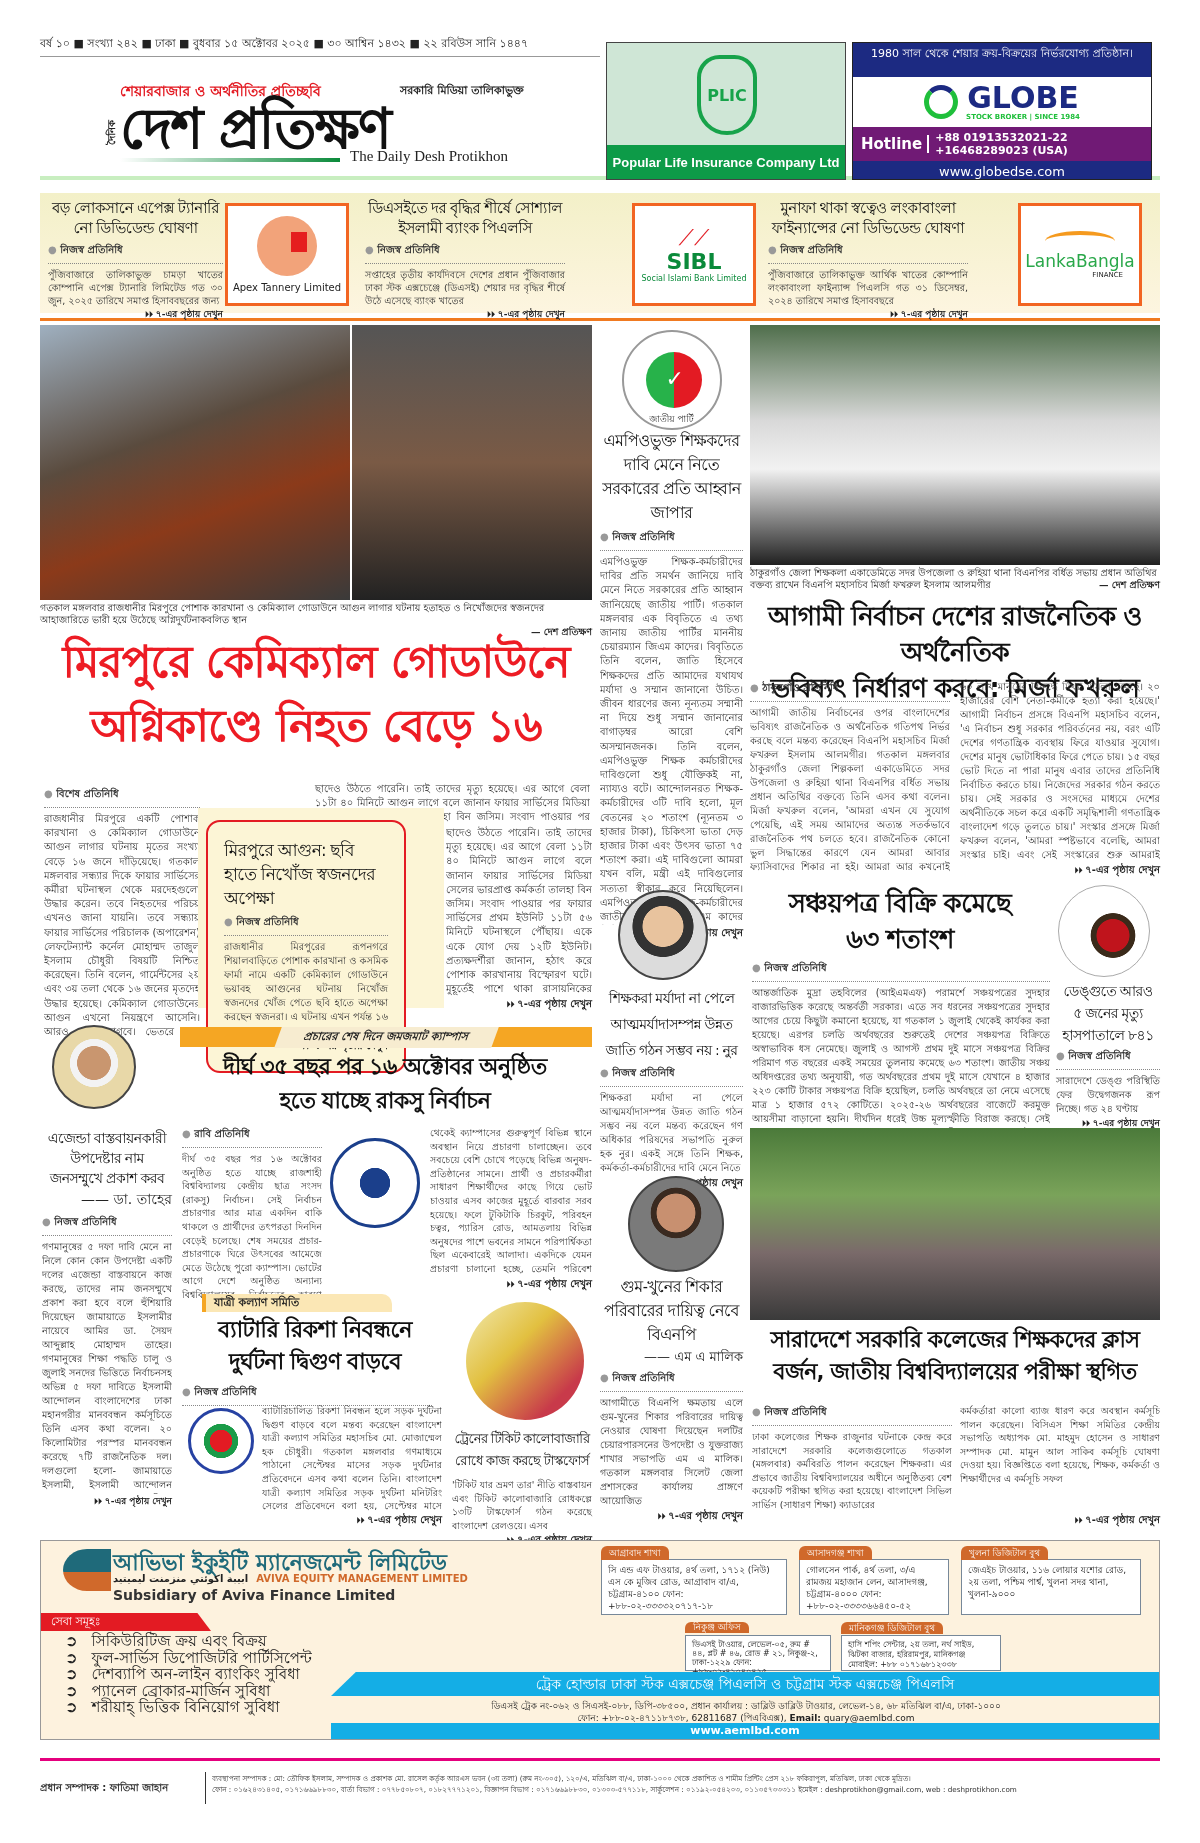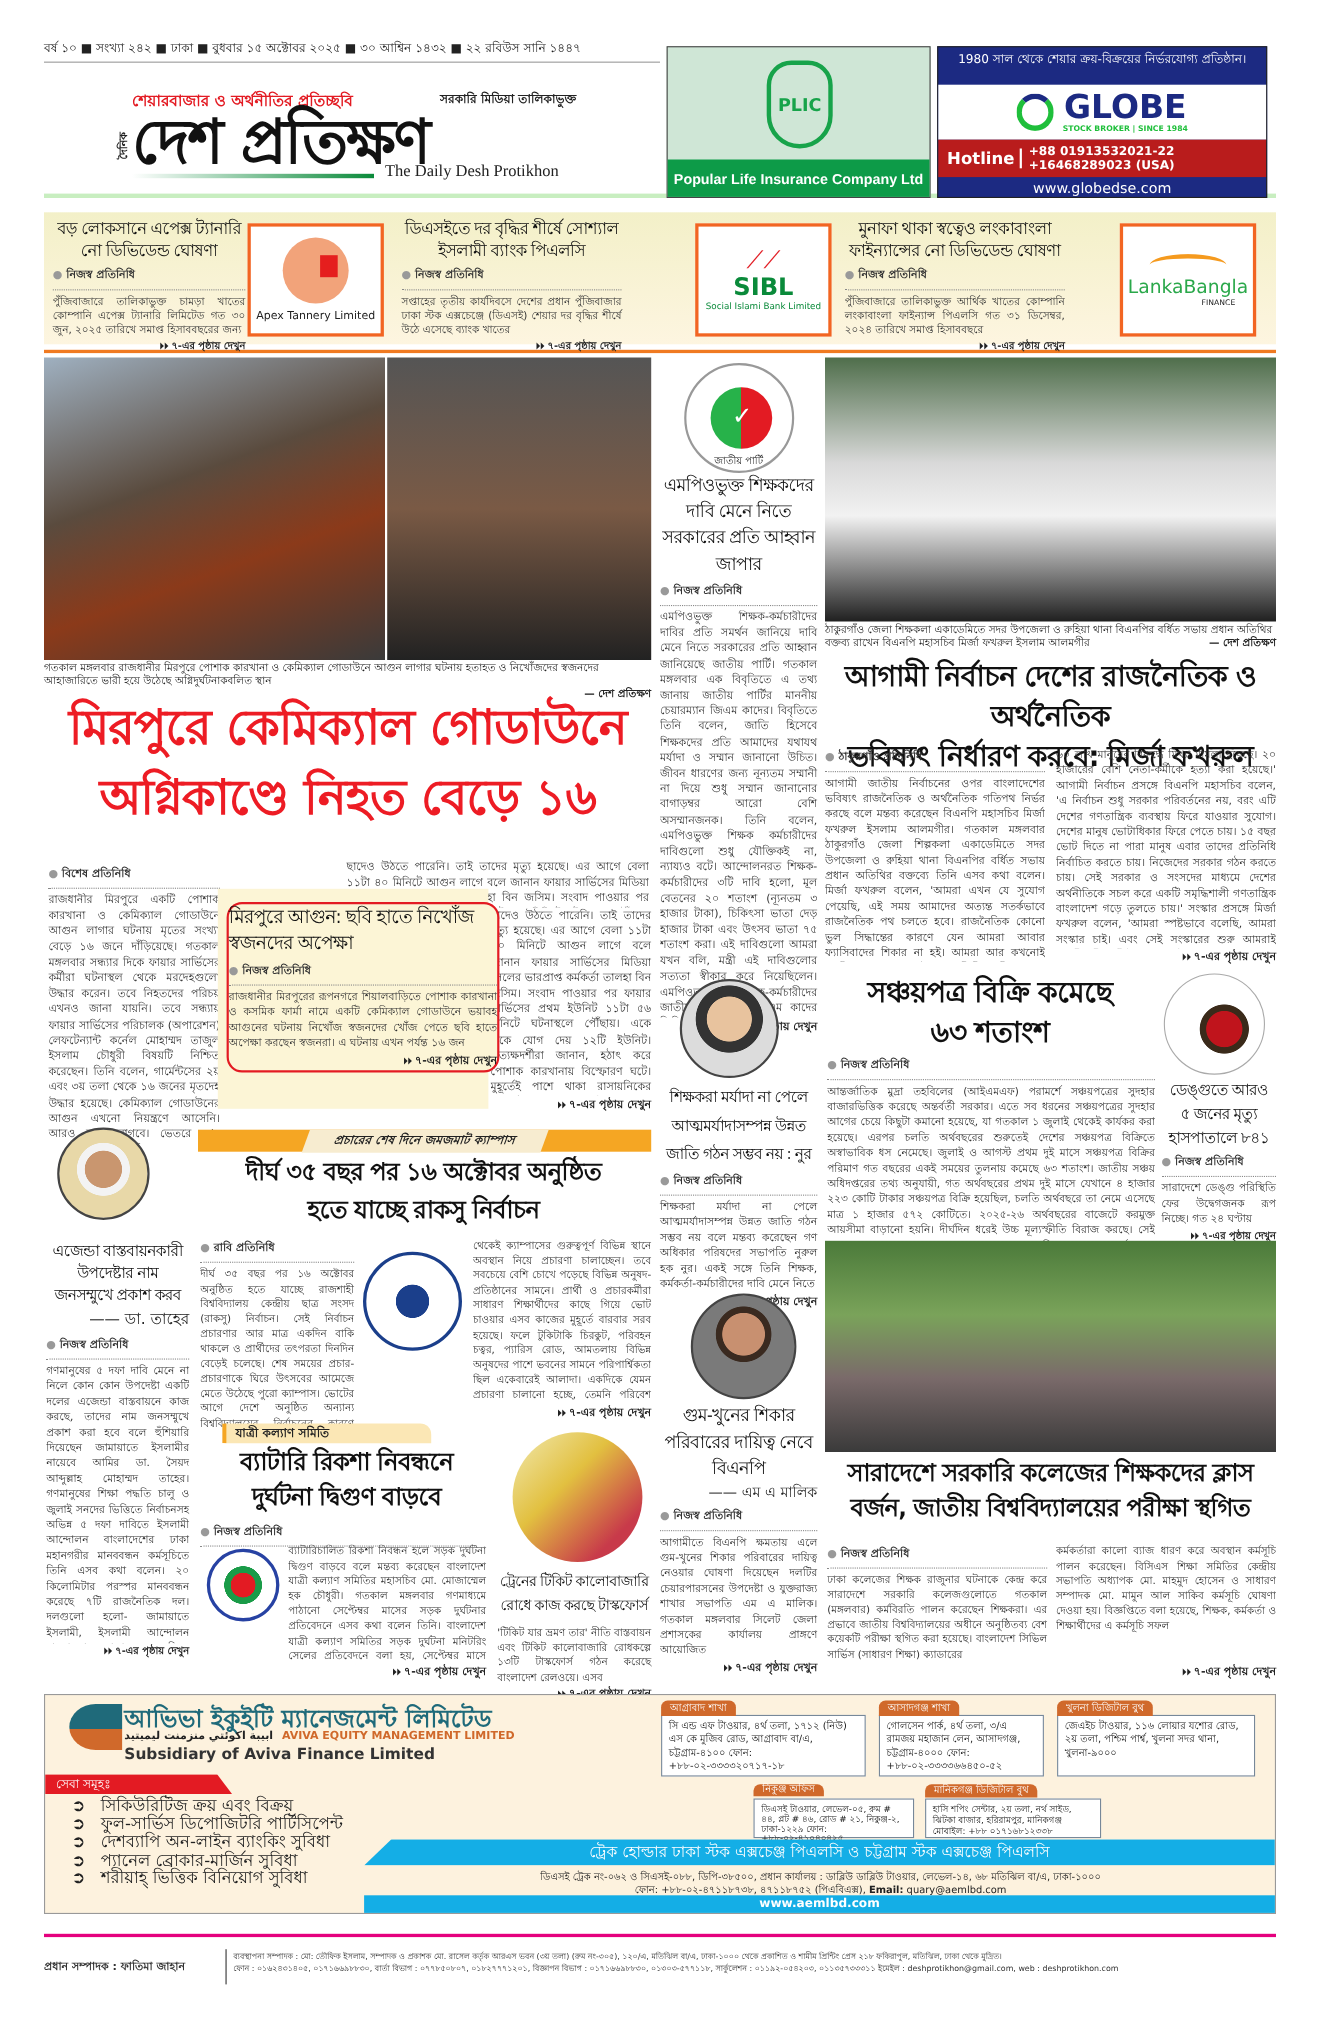--- a/index.html
+++ b/index.html
@@ -38,21 +38,21 @@
 </div>
 <div class="abs" style="left:852px;top:42px;width:300px;height:138px;background:#1c2a82;border:1px solid #222">
   <div style="color:#fff;font-size:11px;text-align:center;padding:4px 10px;height:34px;line-height:13px">1980 সাল থেকে শেয়ার ক্রয়-বিক্রয়ের নির্ভরযোগ্য প্রতিষ্ঠান।</div>
   <div style="background:#fff;height:50px;display:flex;align-items:center;justify-content:center;gap:8px">
     <span style="width:34px;height:34px;border-radius:50%;border:5px solid #1fbf3b;border-top-color:#1c2a82"></span>
     <div style="display:flex;flex-direction:column;align-items:center">
       <span style="font-size:30px;font-weight:bold;color:#1c2a82;line-height:30px">GLOBE</span>
       <span style="font-size:7px;color:#1fbf3b;font-weight:bold">STOCK BROKER | SINCE 1984</span>
     </div>
   </div>
-  <div style="background:#b91c1c;height:34px;display:flex;align-items:center;padding-left:8px;gap:6px;color:#fff;font-weight:bold">
+  <div style="background:#701a75;height:34px;display:flex;align-items:center;padding-left:8px;gap:6px;color:#fff;font-weight:bold">
     <span style="font-size:15px;border-right:2px solid #fff;padding-right:5px">Hotline</span>
     <div style="font-size:11px;line-height:13px">
       <div>+88 01913532021-22</div>
       <div>+16468289023 (USA)</div>
     </div>
   </div>
   <div style="color:#fff;font-size:13px;text-align:center;padding-top:3px">www.globedse.com</div>
 </div>
 
 <div class="abs" style="left:40px;top:193px;width:1120px;height:120px;background:linear-gradient(180deg,#f3f0c8,#fdf5e0)"></div>
@@ -143,21 +143,21 @@
 </div>
 <div class="abs" style="left:200px;top:782px;width:390px">
   <div class="body-text" style="font-size:10px;line-height:14.2px;height:43px;overflow:hidden;padding-left:115px;text-indent:0">ছাদেও উঠতে পারেনি। তাই তাদের মৃত্যু হয়েছে। এর আগে বেলা ১১টা ৪০ মিনিটে আগুন লাগে বলে জানান ফায়ার সার্ভিসের মিডিয়া সেলের ভারপ্রাপ্ত কর্মকর্তা তালহা বিন জসিম। সংবাদ পাওয়ার পর ফায়ার সার্ভিসের প্রথম ইউনিট ১১টা ৫৬ মিনিটে ঘটনাস্থলে পৌঁছায়। একে একে যোগ দেয় ১২টি ইউনিট। প্রত্যক্ষদর্শীরা জানান, হঠাৎ করে পোশাক কারখানায় বিস্ফোরণ ঘটে। মুহূর্তেই পাশে থাকা রাসায়নিকের গোডাউনে আগুন ছড়িয়ে পড়ে। ঘটনাস্থলে উৎসুক জনতার ভিড় সামলাতে সেনাবাহিনী মোতায়েন করা হয়। এরপর তাদের সঙ্গে সহায়তায় যোগ দেন আশপাশের বেসরকারি বিশ্ববিদ্যালয়ের শিক্ষার্থী, স্বেচ্ছাসেবক, পুলিশ, র‍্যাব ও বিজিবি। ফায়ার সার্ভিসের তথ্য অনুযায়ী, মঙ্গলবার সকাল সাড়ে ১১টার দিকে শিয়ালবাড়ি এলাকার গার্মেন্টস ও কেমিক্যাল গোডাউনে আগুনের সূত্রপাত ঘটে। খবর পেয়ে ফায়ার</div>
 </div>
 <div class="abs" style="left:446px;top:826px;width:146px">
   <div class="body-text" style="font-size:10px;line-height:14.2px;height:170px;overflow:hidden">ছাদেও উঠতে পারেনি। তাই তাদের মৃত্যু হয়েছে। এর আগে বেলা ১১টা ৪০ মিনিটে আগুন লাগে বলে জানান ফায়ার সার্ভিসের মিডিয়া সেলের ভারপ্রাপ্ত কর্মকর্তা তালহা বিন জসিম। সংবাদ পাওয়ার পর ফায়ার সার্ভিসের প্রথম ইউনিট ১১টা ৫৬ মিনিটে ঘটনাস্থলে পৌঁছায়। একে একে যোগ দেয় ১২টি ইউনিট। প্রত্যক্ষদর্শীরা জানান, হঠাৎ করে পোশাক কারখানায় বিস্ফোরণ ঘটে। মুহূর্তেই পাশে থাকা রাসায়নিকের গোডাউনে আগুন ছড়িয়ে পড়ে। ঘটনাস্থলে উৎসুক জনতার ভিড় সামলাতে সেনাবাহিনী মোতায়েন করা হয়। এরপর তাদের সঙ্গে সহায়তায় যোগ দেন আশপাশের বেসরকারি বিশ্ববিদ্যালয়ের শিক্ষার্থী, স্বেচ্ছাসেবক, পুলিশ, র‍্যাব ও বিজিবি। ফায়ার সার্ভিসের তথ্য অনুযায়ী, মঙ্গলবার সকাল সাড়ে ১১টার দিকে শিয়ালবাড়ি এলাকার গার্মেন্টস ও কেমিক্যাল গোডাউনে আগুনের সূত্রপাত ঘটে। খবর পেয়ে ফায়ার</div>
   <div class="cont" style="text-align:right">৭-এর পৃষ্ঠায় দেখুন</div>
 </div>
 
 <div class="abs" style="left:198px;top:808px;width:246px;height:200px;background:#fcf5d6"></div>
-<div class="abs" style="left:206px;top:820px;width:248px;border:2px solid #e31b23;border-radius:14px;padding:0;background:#fcf5d6">
+<div class="abs" style="left:206px;top:820px;width:200px;border:2px solid #e31b23;border-radius:14px;padding:16px;background:#fcf5d6">
   <div class="hl" style="font-size:17px;line-height:24px;font-weight:normal;text-align:left">মিরপুরে আগুন: ছবি হাতে নিখোঁজ স্বজনদের অপেক্ষা</div>
   <div class="byline" style="margin-top:4px">নিজস্ব প্রতিনিধি</div>
   <div class="body-text" style="font-size:9.8px;line-height:14px">রাজধানীর মিরপুরের রূপনগরে শিয়ালবাড়িতে পোশাক কারখানা ও কসমিক ফার্মা নামে একটি কেমিক্যাল গোডাউনে ভয়াবহ আগুনের ঘটনায় নিখোঁজ স্বজনদের খোঁজ পেতে ছবি হাতে অপেক্ষা করছেন স্বজনরা। এ ঘটনায় এখন পর্যন্ত ১৬ জন</div>
   <div class="cont" style="text-align:right">৭-এর পৃষ্ঠায় দেখুন</div>
 </div>
 
 <div class="abs circle" style="left:618px;top:890px;width:90px;height:90px"></div>
 <div class="abs" style="left:600px;top:985px;width:143px">
   <div class="hl" style="font-size:14px;line-height:26px;font-weight:normal">শিক্ষকরা মর্যাদা না পেলে আত্মমর্যাদাসম্পন্ন উন্নত জাতি গঠন সম্ভব নয় : নুর</div>
   <div class="byline" style="margin-top:2px">নিজস্ব প্রতিনিধি</div>
@@ -274,21 +274,21 @@
     <li><span style="margin-right:14px">➲</span><span>শরীয়াহ্ ভিত্তিক বিনিয়োগ সুবিধা</span></li>
   </ul>
   <div class="branch" style="left:560px;top:18px;width:186px;height:56px"><span class="tag">আগ্রাবাদ শাখা</span><span>সি এন্ড এফ টাওয়ার, ৪র্থ তলা, ১৭১২ (নিউ) এস কে মুজিব রোড, আগ্রাবাদ বা/এ, চট্টগ্রাম-৪১০০ ফোন: +৮৮-০২-৩৩৩৩২০৭১৭-১৮</span></div>
   <div class="branch" style="left:758px;top:18px;width:150px;height:56px"><span class="tag">আসাদগঞ্জ শাখা</span><span>গোলসেন পার্ক, ৪র্থ তলা, ৩/এ রামজয় মহাজান লেন, আসাদগঞ্জ, চট্টগ্রাম-৪০০০ ফোন: +৮৮-০২-৩৩৩৩৬৬৪৫০-৫২</span></div>
   <div class="branch" style="left:920px;top:18px;width:180px;height:56px"><span class="tag">খুলনা ডিজিটাল বুথ</span><span>জেএইচ টাওয়ার, ১১৬ লোয়ার যশোর রোড, ২য় তলা, পশ্চিম পার্শ্ব, খুলনা সদর থানা, খুলনা-৯০০০</span></div>
   <div class="branch" style="left:644px;top:94px;width:146px;height:36px;font-size:8px;line-height:9px"><span class="tag">নিকুঞ্জ অফিস</span><span>ডিএসই টাওয়ার, লেভেল-০৫, রুম # ৪৪, প্লট # ৪৬, রোড # ২১, নিকুঞ্জ-২, ঢাকা-১২২৯ ফোন: +৮৮-০২-৪১০৪০৪২৫</span></div>
   <div class="branch" style="left:800px;top:94px;width:160px;height:36px;font-size:8px;line-height:10px"><span class="tag">মানিকগঞ্জ ডিজিটাল বুথ</span><span>হাসি শপিং সেন্টার, ২য় তলা, নর্থ সাইড, ঝিটকা বাজার, হরিরামপুর, মানিকগঞ্জ মোবাইল: +৮৮ ০১৭১৬৮১২৩৩৮</span></div>
   <div style="position:absolute;left:290px;top:131px;width:828px;height:24px;background:#14aee6;color:#fff;font-size:14px;line-height:24px;text-align:center;clip-path:polygon(3% 0,100% 0,100% 100%,0 100%)">ট্রেক হোল্ডার ঢাকা স্টক এক্সচেঞ্জ পিএলসি ও চট্টগ্রাম স্টক এক্সচেঞ্জ পিএলসি</div>
   <div style="position:absolute;left:300px;top:158px;width:810px;font-size:9px;text-align:center">ডিএসই ট্রেক নং-০৬২ ও সিএসই-০৮৮, ডিপি-৩৮৫০০, প্রধান কার্যালয় : ডাব্লিউ ডাব্লিউ টাওয়ার, লেভেল-১৪, ৬৮ মতিঝিল বা/এ, ঢাকা-১০০০</div>
   <div style="position:absolute;left:300px;top:170px;width:810px;font-size:9px;text-align:center">
-    <span>ফোন: +৮৮-০২-৪৭১১৮৭৩৮, ৪৭১১৮৭৫২ (পিএবিএক্স),</span>
+    <span>ফোন: +৮৮-০২-৪৭১১৮৭৩৮, 62811687 (পিএবিএক্স),</span>
     <b>Email:</b>
     <span>quary@aemlbd.com</span>
   </div>
   <div style="position:absolute;left:290px;top:182px;width:828px;height:16px;background:#14aee6;color:#fff;font-size:11px;font-weight:bold;text-align:center;line-height:16px">www.aemlbd.com</div>
 </div>
 
 <div class="abs" style="left:40px;top:1758px;width:1120px;height:3px;background:#e5007e"></div>
 <div class="abs" style="left:40px;top:1780px;width:160px;font-size:10px;font-weight:bold;color:#333">প্রধান সম্পাদক : ফাতিমা জাহান</div>
 <div class="abs" style="left:205px;top:1772px;height:32px;border-left:1px solid #333"></div>
 <div class="abs" style="left:212px;top:1773px;width:950px;font-size:7.2px;line-height:11px;color:#333;white-space:nowrap;overflow:hidden">

